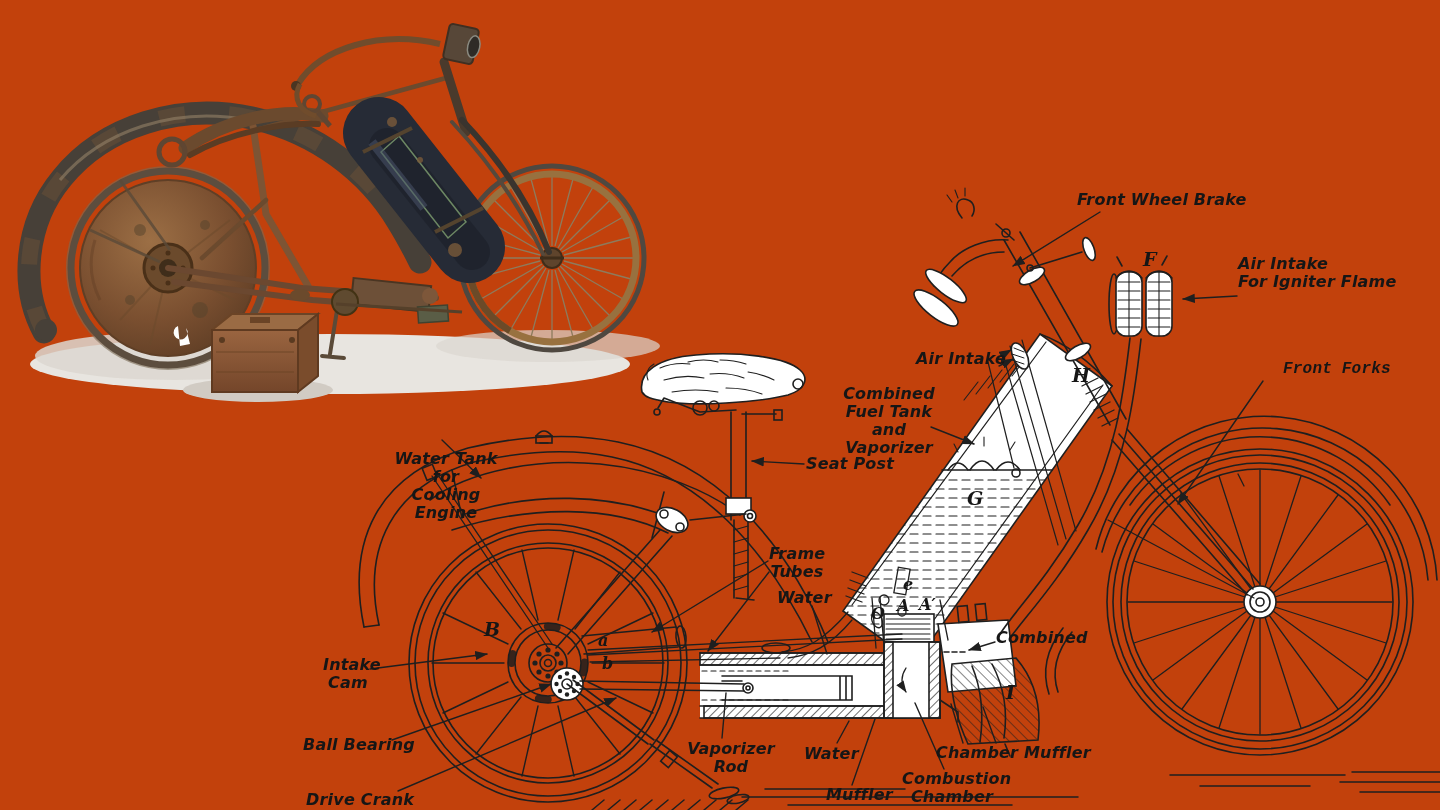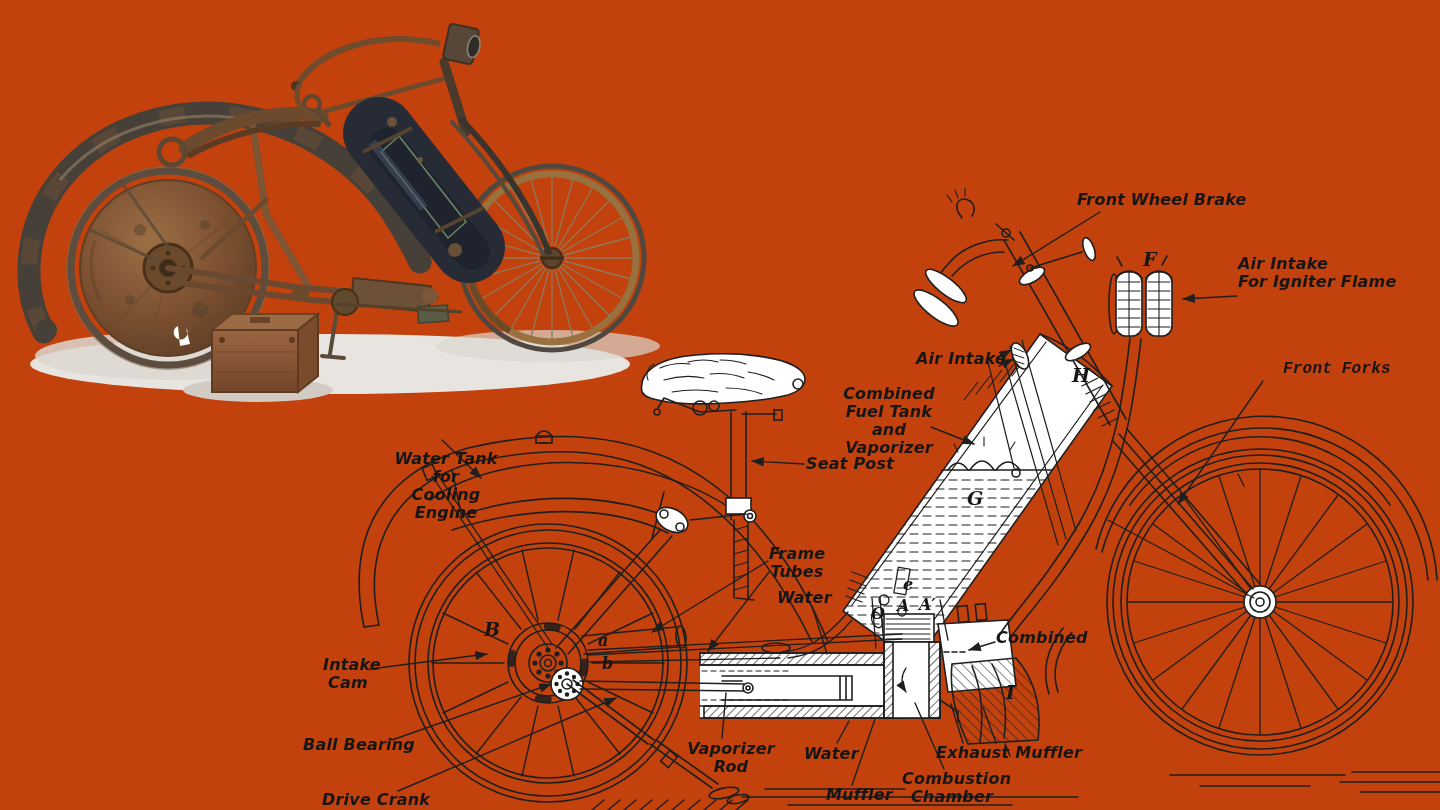--- a/index.html
+++ b/index.html
@@ -407,28 +407,28 @@
   <div class="lbl ctr" style="left:380px;top:406px;width:132px;margin-top:44px;">Water Tank for
 Cooling Engine</div>
   <div class="lbl" style="left:806px;top:455px;">Seat Post</div>
   <div class="lbl ctr" style="left:769px;top:545px;width:56px;">Frame
 Tubes</div>
   <div class="lbl" style="left:777px;top:589px;">Water</div>
   <div class="lbl" style="left:996px;top:629px;">Combined</div>
   <div class="lbl ctr" style="left:323px;top:656px;width:50px;">Intake
 Cam</div>
   <div class="lbl" style="left:295px;top:736px;margin-left:8px;">Ball Bearing</div>
-  <div class="lbl" style="left:306px;top:791px;margin-left:16px;">Drive Crank</div>
+  <div class="lbl" style="left:306px;top:791px;">Drive Crank</div>
   <div class="lbl ctr" style="left:683px;top:740px;width:96px;">Vaporizer
 Rod</div>
   <div class="lbl" style="left:804px;top:745px;">Water</div>
   <div class="lbl" style="left:826px;top:786px;">Muffler</div>
   <div class="lbl ctr" style="left:902px;top:770px;width:100px;">Combustion
 Chamber</div>
-  <div class="lbl" style="left:936px;top:744px;">Exhaust Muffler</div>
+  <div class="lbl" style="left:936px;top:744px;">Chamber Muffler</div>
 
   <div class="ltr" style="left:1143px;top:250px;">F</div>
   <div class="ltr" style="left:1072px;top:366px;">H</div>
   <div class="ltr" style="left:967px;top:489px;">G</div>
   <div class="ltr ltr-sm" style="left:903px;top:577px;">e</div>
   <div class="ltr ltr-sm" style="left:897px;top:598px;">A</div>
   <div class="ltr ltr-sm" style="left:919px;top:597px;">A′</div>
   <div class="ltr ltr-sm" style="left:871px;top:606px;">O</div>
   <div class="ltr" style="left:484px;top:620px;">B</div>
   <div class="ltr ltr-sm" style="left:598px;top:633px;">a</div>

